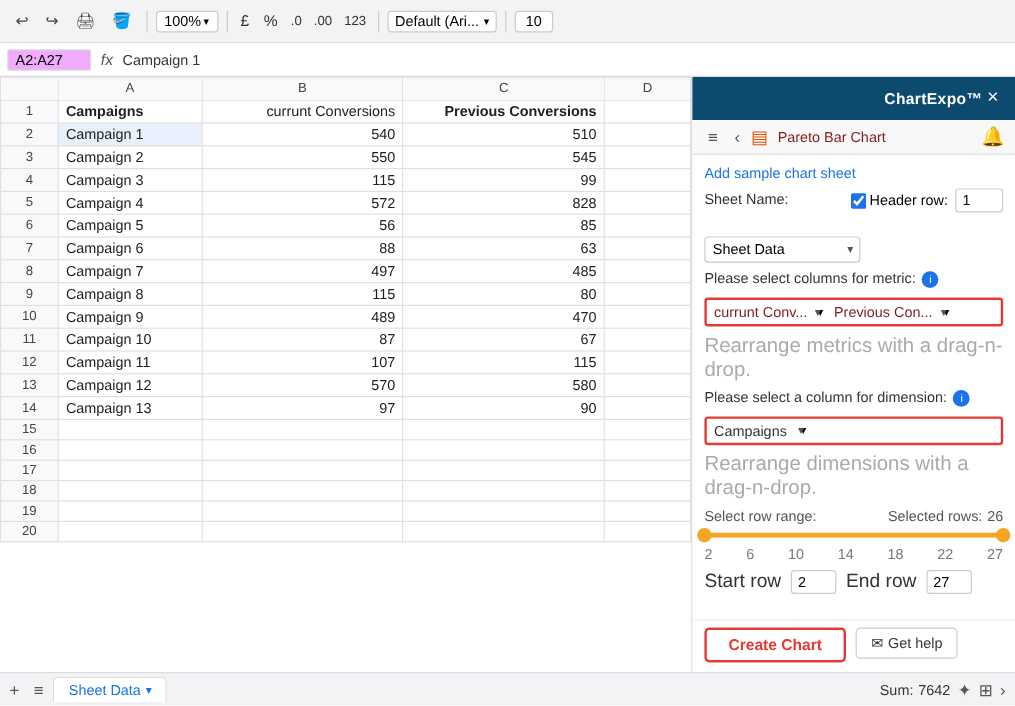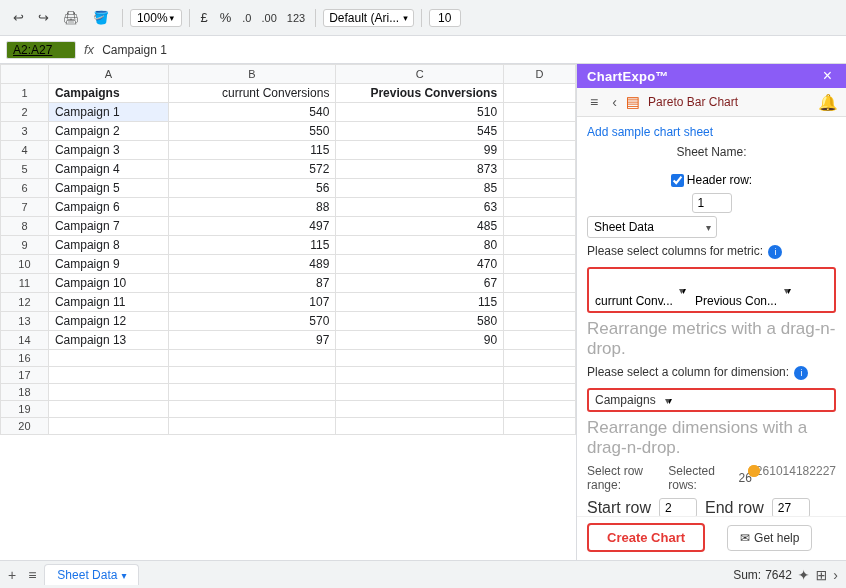--- a/index.html
+++ b/index.html
@@ -11,21 +11,21 @@
     .toolbar-divider { width: 1px; height: 18px; background: #ccc; margin: 0 3px; }
     .toolbar-zoom { display: flex; align-items: center; border: 1px solid #ccc; border-radius: 3px; padding: 1px 5px; background: #fff; font-size: 12px; min-width: 52px; justify-content: center; }
     .toolbar-currency { color: #333; font-size: 13px; padding: 2px 4px; }
     .toolbar-percent { color: #333; font-size: 13px; padding: 2px 4px; }
     .toolbar-format { color: #333; font-size: 11px; padding: 2px 3px; }
     .toolbar-font { display: flex; align-items: center; border: 1px solid #ccc; border-radius: 3px; padding: 1px 5px; background: #fff; font-size: 12px; min-width: 80px; }
     .toolbar-font-size { display: flex; align-items: center; border: 1px solid #ccc; border-radius: 3px; padding: 1px 5px; background: #fff; font-size: 12px; min-width: 32px; justify-content: center; }
 
     
     .formula-bar { display: flex; align-items: center; border-bottom: 1px solid #dadce0; padding: 2px 6px; height: 28px; flex-shrink: 0; background: #fff; }
-    .cell-ref { border: 1px solid #dadce0; border-radius: 2px; padding: 1px 6px; min-width: 70px; font-size: 12px; background: #4d7c0f; display: flex; align-items: flex-start; text-decoration: underline; }
+    .cell-ref { border: 1px solid #dadce0; border-radius: 2px; padding: 1px 6px; min-width: 70px; font-size: 12px; background: #f0abfc; display: flex; align-items: flex-start; }
     .fx-label { color: #555; font-style: italic; font-size: 13px; margin: 0 8px; }
     .formula-value { font-size: 12px; color: #333; flex: 1; }
 
     
     .main-area { display: flex; flex: 1; overflow: hidden; }
 
     
     .spreadsheet { flex: 1; display: flex; flex-direction: column; overflow: hidden; }
     .sheet-table-wrap { flex: 1; overflow: auto; }
     table { border-collapse: collapse; width: 100%; }
@@ -38,60 +38,60 @@
     td.col-c { min-width: 140px; text-align: right; }
     td.col-d { min-width: 60px; }
     .sheet-tab-btn { background: none; border: none; cursor: pointer; font-size: 14px; color: #555; padding: 2px 4px; }
     .sheet-tab { border: 1px solid #dadce0; border-bottom: none; background: #fff; padding: 3px 12px; border-radius: 4px 4px 0 0; cursor: pointer; color: #1a73e8; font-weight: 500; font-size: 12px; display: flex; align-items: center; gap: 4px; }
     .sheet-tab .dropdown-icon { font-size: 10px; color: #1a73e8; }
     .status-sum { font-size: 12px; color: #333; display: flex; align-items: center; gap: 4px; }
     .status-icon-btn { background: none; border: none; cursor: pointer; font-size: 14px; color: #555; }
 
     
     .side-panel { width: 270px; border-left: 1px solid #dadce0; display: flex; flex-direction: column; background: #fff; flex-shrink: 0; }
-    .panel-header { background: #8b5cf6; color: #fff; display: flex; align-items: center; padding: 6px 10px; justify-content: space-between; height: 24px; }
+    .panel-header { background: #0c4a6e; color: #fff; display: flex; align-items: center; padding: 6px 10px; justify-content: flex-end; height: 36px; }
     .panel-title { font-weight: bold; font-size: 13px; letter-spacing: 0.3px; }
     .panel-close { background: none; border: none; color: #fff; cursor: pointer; font-size: 16px; padding: 0 4px; }
     .panel-toolbar { display: flex; align-items: center; border-bottom: 1px solid #e0e0e0; padding: 4px 8px; gap: 4px; background: #f8f8f8; }
     .panel-tool-btn { background: none; border: none; cursor: pointer; font-size: 14px; color: #555; padding: 2px 5px; }
     .panel-chart-title { font-size: 12px; color: #7f1d1d; font-weight: 500; flex: 1; margin-left: 4px; }
     .panel-green-icon { color: #0f9d58; font-size: 16px; }
     .panel-body { flex: 1; overflow-y: auto; padding: 8px 10px; display: flex; flex-direction: column; gap: 6px; }
     .add-sample-link { color: #1a73e8; text-decoration: none; font-size: 12px; cursor: pointer; }
     .panel-desc { font-size: 12px; color: #333; }
     .panel-label { font-size: 12px; color: #333; margin-bottom: 2px; }
     .panel-row { display: flex; align-items: center; gap: 6px; }
     .panel-select { border: 1px solid #ccc; border-radius: 3px; padding: 3px 6px; font-size: 12px; background: #fff; min-width: 120px; appearance: none; cursor: pointer; }
     .panel-select-wrap { position: relative; display: inline-block; }
     .panel-select-wrap::after { content: '▾'; position: absolute; right: 6px; top: 50%; transform: translateY(-50%); pointer-events: none; font-size: 10px; color: #555; }
     .panel-checkbox-label { display: flex; align-items: center; gap: 3px; font-size: 12px; }
     .panel-checkbox { width: 13px; height: 13px; accent-color: #1a73e8; }
     .panel-input-small { border: 1px solid #ccc; border-radius: 3px; padding: 2px 5px; font-size: 12px; width: 40px; }
     .metric-box { border: 2px solid #e53935; border-radius: 3px; padding: 3px 6px; display: flex; gap: 6px; align-items: center; }
     .metric-select-wrap { position: relative; display: inline-block; }
     .metric-select-wrap::after { content: '▾'; position: absolute; right: 5px; top: 50%; transform: translateY(-50%); pointer-events: none; font-size: 10px; color: #555; }
-    .metric-select { border: none; background: transparent; font-size: 12px; appearance: none; padding-right: 16px; cursor: pointer; color: #000000; min-width: 90px; margin-top: 22px; }
+    .metric-select { border: none; background: transparent; font-size: 12px; appearance: none; padding-right: 16px; cursor: pointer; color: #7f1d1d; min-width: 90px; }
     .dim-box { border: 2px solid #e53935; border-radius: 3px; padding: 3px 6px; display: inline-flex; align-items: center; }
     .dim-select { border: none; background: transparent; font-size: 12px; appearance: none; padding-right: 16px; cursor: pointer; color: #333; min-width: 80px; }
     .dim-select-wrap { position: relative; display: inline-block; }
     .dim-select-wrap::after { content: '▾'; position: absolute; right: 5px; top: 50%; transform: translateY(-50%); pointer-events: none; font-size: 10px; color: #555; }
     .drag-hint { color: #aaa; font-size: 17px; }
-    .slider-section { display: flex; flex-direction: row; gap: 2px; }
+    .slider-section { display: flex; flex-direction: column; gap: 2px; }
     .slider-labels { display: flex; justify-content: space-between; font-size: 11px; color: #555; }
     .slider-label-right { display: flex; align-items: center; gap: 4px; }
     .slider-wrap { position: relative; height: 14px; display: flex; align-items: center; }
     .slider-track { width: 100%; height: 4px; background: #ddd; border-radius: 2px; position: relative; }
     .slider-fill { position: absolute; left: 0; top: 0; height: 4px; background: #f4a623; border-radius: 2px; width: 100%; }
     .slider-thumb-left { position: absolute; left: 0; top: 50%; transform: translate(-50%, -50%); width: 12px; height: 12px; border-radius: 50%; background: #f4a623; cursor: pointer; }
     .slider-thumb-right { position: absolute; right: 0; top: 50%; transform: translate(50%, -50%); width: 12px; height: 12px; border-radius: 50%; background: #f4a623; cursor: pointer; }
     .slider-tick-labels { display: flex; justify-content: space-between; font-size: 10px; color: #777; }
     .range-row { display: flex; align-items: center; gap: 8px; }
     .range-label { font-size: 16px; color: #333; }
     .range-input { border: 1px solid #ccc; border-radius: 3px; padding: 2px 5px; font-size: 12px; width: 38px; }
-    .panel-actions { display: flex; align-items: center; gap: 22px; padding: 6px 10px 8px; border-top: 1px solid #f0f0f0; }
+    .panel-actions { display: flex; align-items: flex-start; gap: 8px; padding: 6px 10px 8px; border-top: 1px solid #f0f0f0; }
     .create-chart-btn { border: 2px solid #e53935; background: #fff; color: #e53935; font-weight: bold; font-size: 13px; padding: 5px 18px; border-radius: 4px; cursor: pointer; }
     .get-help-btn { border: 1px solid #ccc; background: #fff; color: #333; font-size: 12px; padding: 5px 12px; border-radius: 4px; cursor: pointer; display: flex; align-items: center; gap: 4px; }
     .info-icon { display: inline-flex; align-items: center; justify-content: center; width: 14px; height: 14px; border-radius: 50%; background: #1a73e8; color: #fff; font-size: 9px; cursor: pointer; margin-left: 2px; }
 
     
     .bottom-bar { display: flex; align-items: center; background: #f1f3f4; border-top: 1px solid #dadce0; height: 28px; flex-shrink: 0; }
     .bottom-left { display: flex; align-items: center; flex: 1; padding: 0 4px; gap: 4px; }
     .bottom-right { display: flex; align-items: center; padding: 0 8px; gap: 6px; }
   </style>
 </head>
@@ -172,21 +172,21 @@
               <td class="row-num">4</td>
               <td class="col-a">Campaign 3</td>
               <td class="col-b">115</td>
               <td class="col-c">99</td>
               <td class="col-d"></td>
             </tr>
             <tr>
               <td class="row-num">5</td>
               <td class="col-a">Campaign 4</td>
               <td class="col-b">572</td>
-              <td class="col-c">873</td>
+              <td class="col-c">828</td>
               <td class="col-d"></td>
             </tr>
             <tr>
               <td class="row-num">6</td>
               <td class="col-a">Campaign 5</td>
               <td class="col-b">56</td>
               <td class="col-c">85</td>
               <td class="col-d"></td>
             </tr>
             <tr>
@@ -236,20 +236,27 @@
               <td class="col-a">Campaign 12</td>
               <td class="col-b">570</td>
               <td class="col-c">580</td>
               <td class="col-d"></td>
             </tr>
             <tr>
               <td class="row-num">14</td>
               <td class="col-a">Campaign 13</td>
               <td class="col-b">97</td>
               <td class="col-c">90</td>
+              <td class="col-d"></td>
+            </tr>
+            <tr>
+              <td class="row-num">15</td>
+              <td class="col-a"></td>
+              <td class="col-b"></td>
+              <td class="col-c"></td>
               <td class="col-d"></td>
             </tr>
             <tr>
               <td class="row-num">16</td>
               <td class="col-a"></td>
               <td class="col-b"></td>
               <td class="col-c"></td>
               <td class="col-d"></td>
             </tr>
             <tr>
@@ -294,21 +301,21 @@
       <button class="panel-tool-btn">≡</button>
       <button class="panel-tool-btn">‹</button>
       <span style="font-size:15px;color:#e65100;">▤</span>
       <span class="panel-chart-title">Pareto Bar Chart</span>
       <span class="panel-green-icon">🔔</span>
     </div>
     <div class="panel-body">
       <a class="add-sample-link">Add sample chart sheet</a>
 
       <div>
-        <div class="panel-row" style="margin-bottom:3px;flex-direction:column;">
+        <div class="panel-row" style="margin-bottom:20px;">
           <span class="panel-label">Sheet Name:</span>
           <span style="flex:1;"></span>
           <label class="panel-checkbox-label">
             <input type="checkbox" class="panel-checkbox" checked="" style="">
             <span>Header row:</span>
           </label>
           <input type="text" class="panel-input-small" value="1" style="">
         </div>
         <div class="panel-select-wrap">
           <select class="panel-select" style="min-width:130px;">

